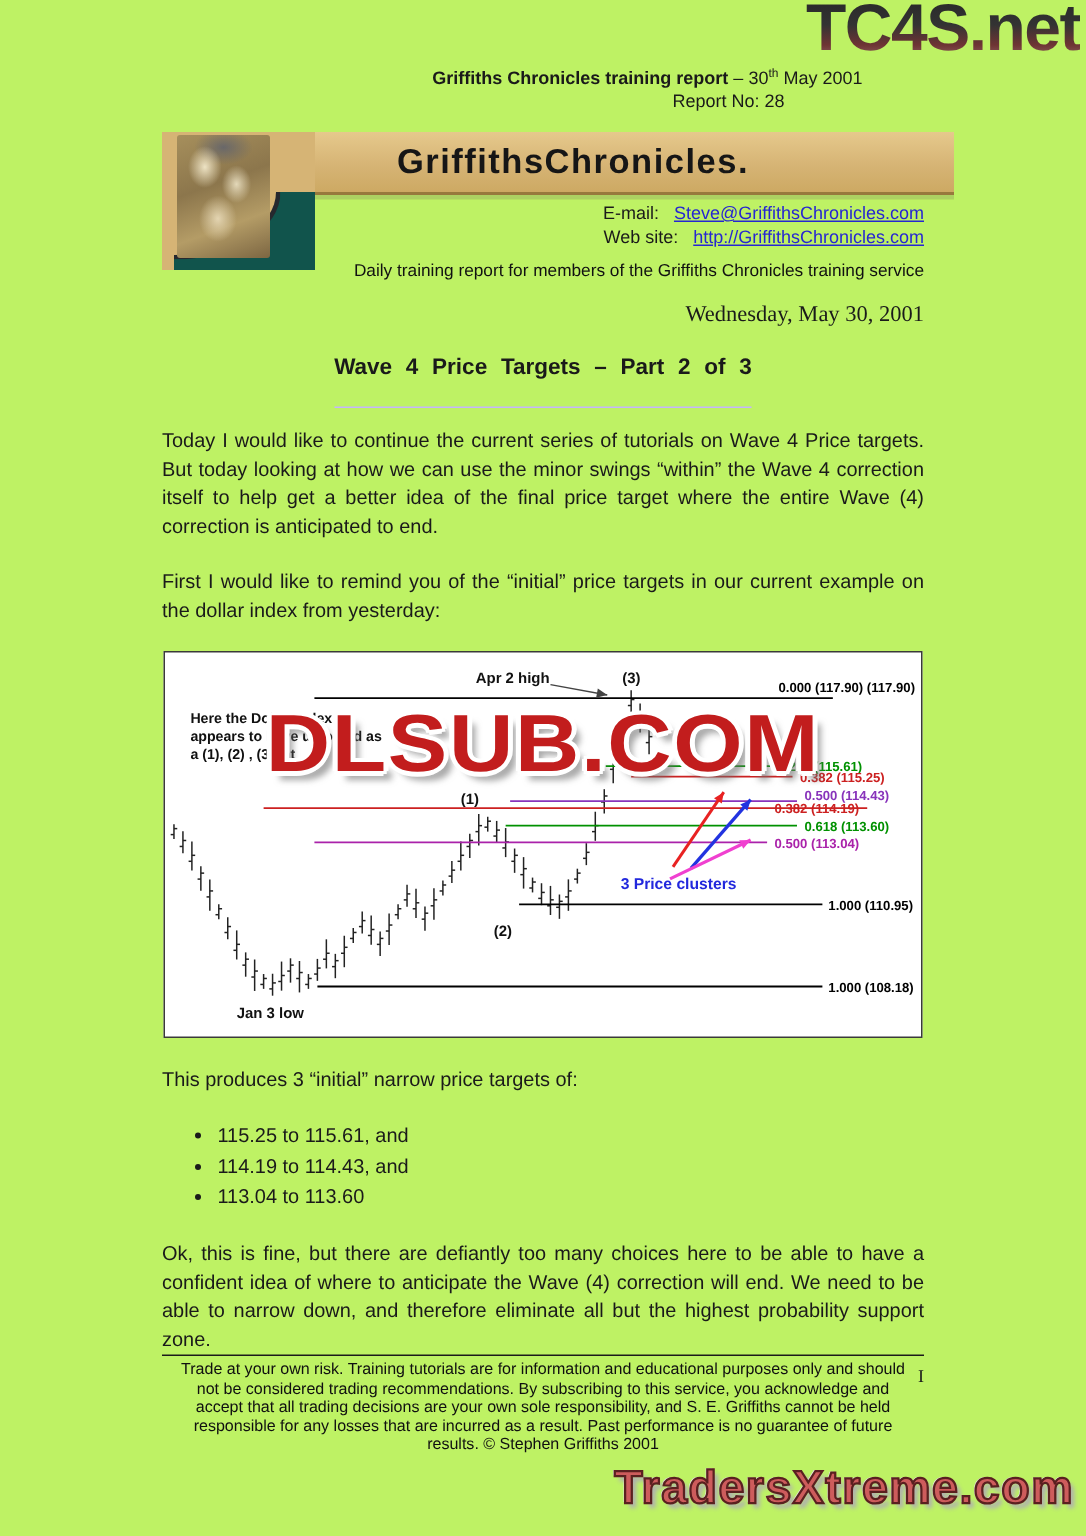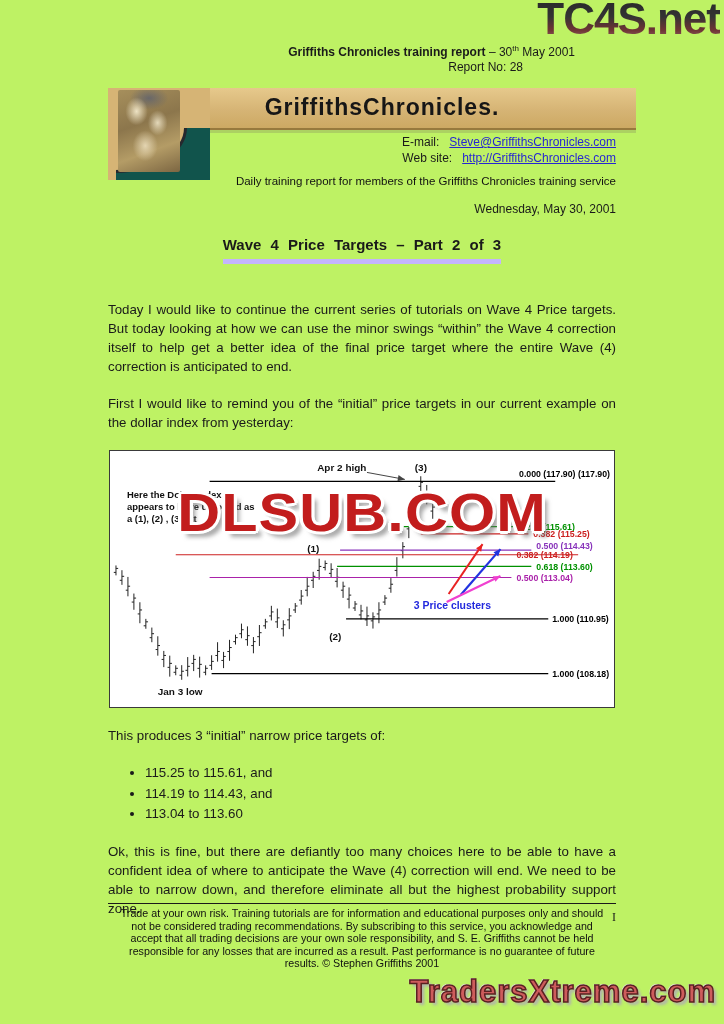--- a/index.html
+++ b/index.html
@@ -35,27 +35,27 @@
         radial-gradient(ellipse 14px 18px at 64% 40%,rgba(236,226,196,.9),rgba(150,120,70,0) 70%),
         radial-gradient(ellipse 18px 22px at 44% 68%,rgba(232,218,184,.92),rgba(140,110,60,0) 70%),
         radial-gradient(ellipse 30px 18px at 50% 10%,rgba(88,94,112,.75),rgba(88,94,112,0) 65%),
         linear-gradient(160deg,#a68f5c 0%,#8c764c 40%,#b49c66 70%,#7c6642 100%);}
 
   
   .contact{position:absolute;top:46px;right:0;text-align:right;font-size:12px;line-height:16px;}
   .contact .lbl{padding-right:10px;}
   .contact a{color:#2626d2;text-decoration:underline;cursor:pointer;}
   .tagline{position:absolute;top:87px;right:0;font-size:11.5px;color:#111;}
-  .dateline{position:absolute;top:114px;right:0;font-size:12px;}
+  .dateline{position:absolute;top:114px;right:0;font-size:15px;font-family:Liberation Serif, serif;}
 
   .doc-title{position:absolute;top:148px;left:0;width:100%;margin:0;text-align:center;
              font-size:15px;font-weight:bold;}
-  .doc-title span{border-bottom:5px solid #c4b5fd;padding-bottom:6px;word-spacing:5px;}
-
-  .body{position:absolute;top:212px;left:0;width:508px;font-size:13.3px;line-height:19px;}
+  .doc-title span{border-bottom:1px solid #c4b5fd;padding-bottom:18px;word-spacing:5px;}
+
+  .body{position:absolute;top:196px;left:0;width:508px;font-size:13.3px;line-height:19px;}
   .body p{margin:0 0 18px 0;text-align:justify;}
 
   
   .chart{position:relative;width:504px;height:256px;border:1px solid #3a3a3a;margin:16px 0 18px 1px;background:#fff;}
   .chart svg{position:absolute;left:0;top:0;overflow:visible;z-index:1;}
   .watermark{position:absolute;left:24px;top:52px;width:456px;z-index:2;text-align:center;
       font-size:54px;font-weight:800;letter-spacing:1px;color:#c21d1d;transform:scaleX(1.1);
       text-shadow:-2px -2px 0 #fff,2px -2px 0 #fff,-2px 2px 0 #fff,2px 2px 0 #fff,
                   0 -3px 0 #fff,0 3px 0 #fff,-3px 0 0 #fff,3px 0 0 #fff,5px 6px 4px rgba(110,110,110,.6);}
 

